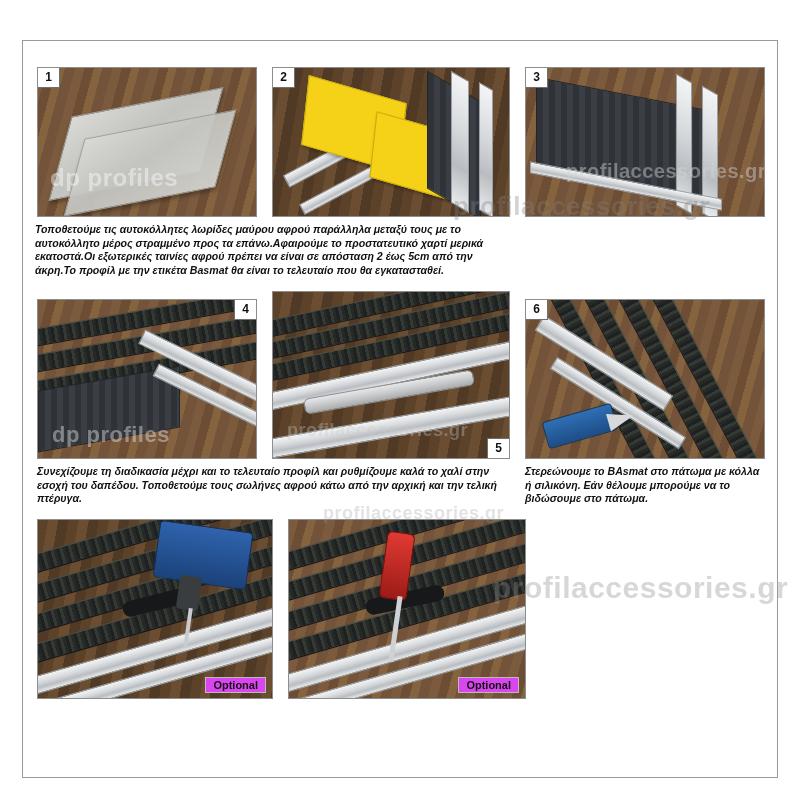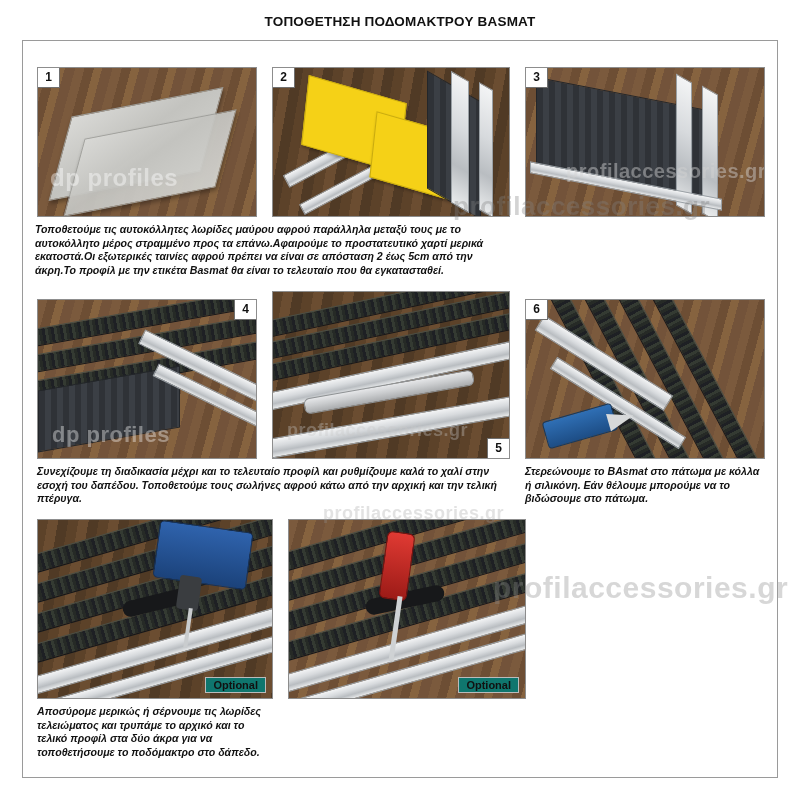--- a/index.html
+++ b/index.html
@@ -140,21 +140,21 @@
   .yellow {
     position: absolute;
     background: #f5d117;
     border: 1px solid #c9ab10;
     box-shadow: 1px 2px 3px rgba(0,0,0,0.3);
   }
   .optional {
     position: absolute;
     right: 6px;
     bottom: 5px;
-    background: #0f766e;
+    background: #d946ef;
     color: #111;
     font-size: 11px;
     font-weight: bold;
     padding: 1px 7px;
     z-index: 15;
     border: 1px solid #bbb;
   }
   .foamtube {
     position: absolute;
     background: linear-gradient(180deg, #e6e7e9 0%, #c9cbcd 50%, #a9abad 100%);
@@ -190,21 +190,20 @@
     background: linear-gradient(180deg, #e03a33 0%, #9c1b17 100%);
     border-radius: 6px;
     border: 1px solid #7a120f;
   }
 </style>
 </head>
 <body>
 
 <div class="sheet">
 
-  <div class="title">ΤΟΠΟΘΕΤΗΣΗ ΠΟΔΟΜΑΚΤΡΟΥ BASMAT</div>
 
   <div class="frame">
 
     <div class="panel" style="left:14px; top:26px; width:220px; height:150px;">
       <div class="wood"></div>
       <div class="tile" style="left:22px; top:36px; width:150px; height:78px; transform: skewY(-11deg) skewX(-16deg);"></div>
       <div class="tile" style="left:36px; top:58px; width:150px; height:72px; transform: skewY(-11deg) skewX(-16deg); opacity:0.95;"></div>
       <div class="wm" style="left:12px; top:96px; font-size:24px;">dp profiles</div>
       <div class="num tl">1</div>
     </div>
@@ -301,16 +300,15 @@
       <div class="alu" style="left:-20px; top:116px; width:300px; height:16px; transform: rotate(-16deg);"></div>
       <div class="alu" style="left:-20px; top:144px; width:300px; height:14px; transform: rotate(-16deg);"></div>
       <div class="bead" style="left:76px; top:72px; width:80px; height:16px; border-radius:10px; transform: rotate(-12deg);"></div>
       <div class="screwdriver" style="left:94px; top:12px; width:26px; height:66px; transform: rotate(8deg);"></div>
       <div style="position:absolute; left:104px; top:76px; width:5px; height:66px; background:#cfd2d4; transform: rotate(8deg);"></div>
       <div class="optional">Optional</div>
     </div>
 
     <div class="wm grey" style="left:470px; top:530px; font-size:30px; color:rgba(140,140,140,0.35);">profilaccessories.gr</div>
 
-    <div class="caption" style="left:14px; top:664px; width:236px;">Αποσύρομε μερικώς ή σέρνουμε τις λωρίδες τελειώματος και τρυπάμε το αρχικό και το τελικό προφίλ στα δύο άκρα για να τοποθετήσουμε το ποδόμακτρο στο δάπεδο.</div>
 
   </div>
 </div>
 
 </body></html>

